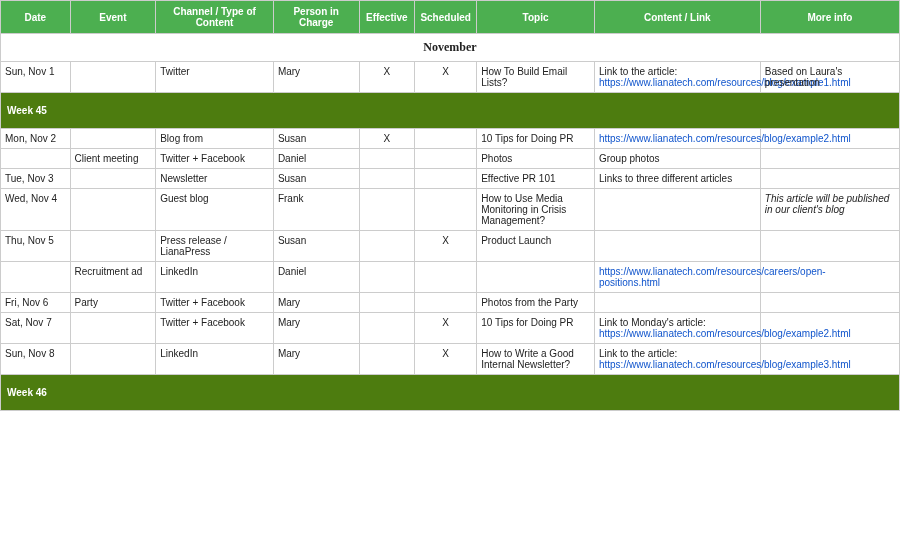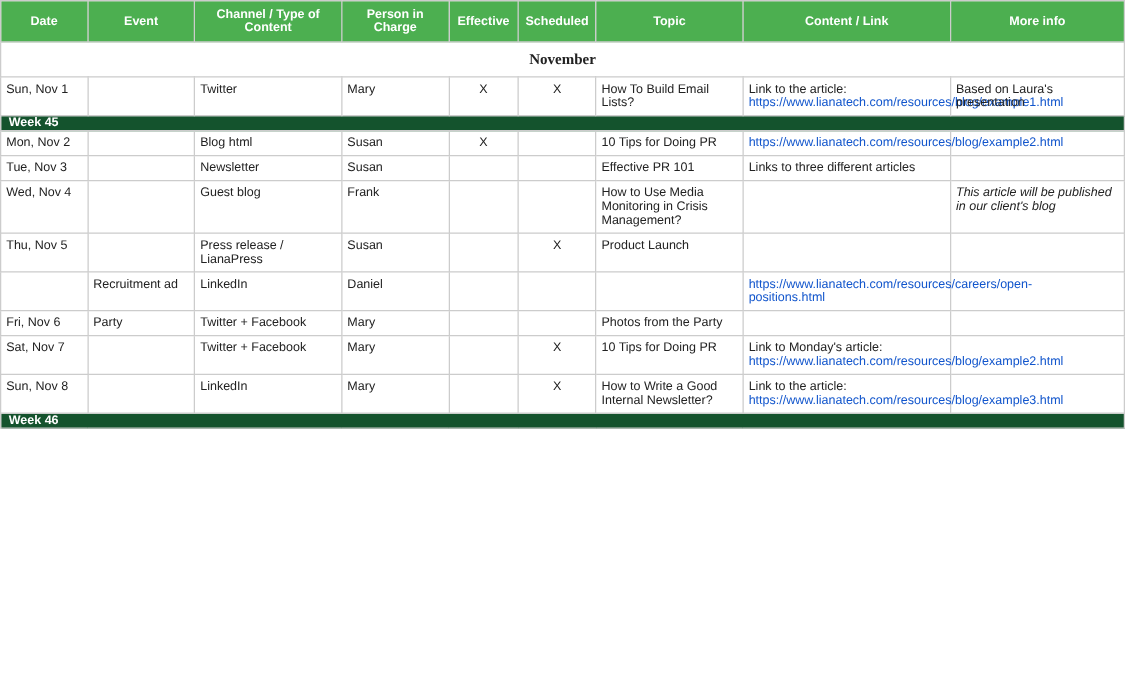--- a/index.html
+++ b/index.html
@@ -32,24 +32,24 @@
     .month-header td {
       text-align: center;
       font-weight: bold;
       font-size: 12px;
       background: #fff;
       padding: 6px;
       font-family: Liberation Serif, serif;
     }
 
     .week-header td {
-      background-color: #14532d;
+      background-color: #4d7c0f;
       color: #fff;
       font-weight: bold;
-      padding: 0 6px;
+      padding: 12px 6px;
       font-size: 10px;
     }
 
     .link-text {
       color: #1155cc;
     }
 
     .italic-text {
       font-style: italic;
     }
@@ -106,26 +106,37 @@
         <td>How To Build Email Lists?</td>
         <td>Link to the article: <span class="link-text">https://www.lianatech.com/resources/blog/example1.html</span></td>
         <td>Based on Laura's presentation</td>
       </tr>
       <tr class="week-header">
         <td colspan="9">Week 45</td>
       </tr>
       <tr>
         <td>Mon, Nov 2</td>
         <td></td>
-        <td>Blog html</td>
+        <td>Blog from</td>
         <td>Susan</td>
         <td style="text-align: center;">X</td>
         <td style="text-align: center;"></td>
         <td>10 Tips for Doing PR</td>
         <td><span class="link-text">https://www.lianatech.com/resources/blog/example2.html</span></td>
+        <td></td>
+      </tr>
+      <tr>
+        <td></td>
+        <td>Client meeting</td>
+        <td>Twitter + Facebook</td>
+        <td>Daniel</td>
+        <td style="text-align: center;"></td>
+        <td style="text-align: center;"></td>
+        <td>Photos</td>
+        <td>Group photos</td>
         <td></td>
       </tr>
       <tr>
         <td>Tue, Nov 3</td>
         <td></td>
         <td>Newsletter</td>
         <td>Susan</td>
         <td style="text-align: center;"></td>
         <td style="text-align: center;"></td>
         <td>Effective PR 101</td>

